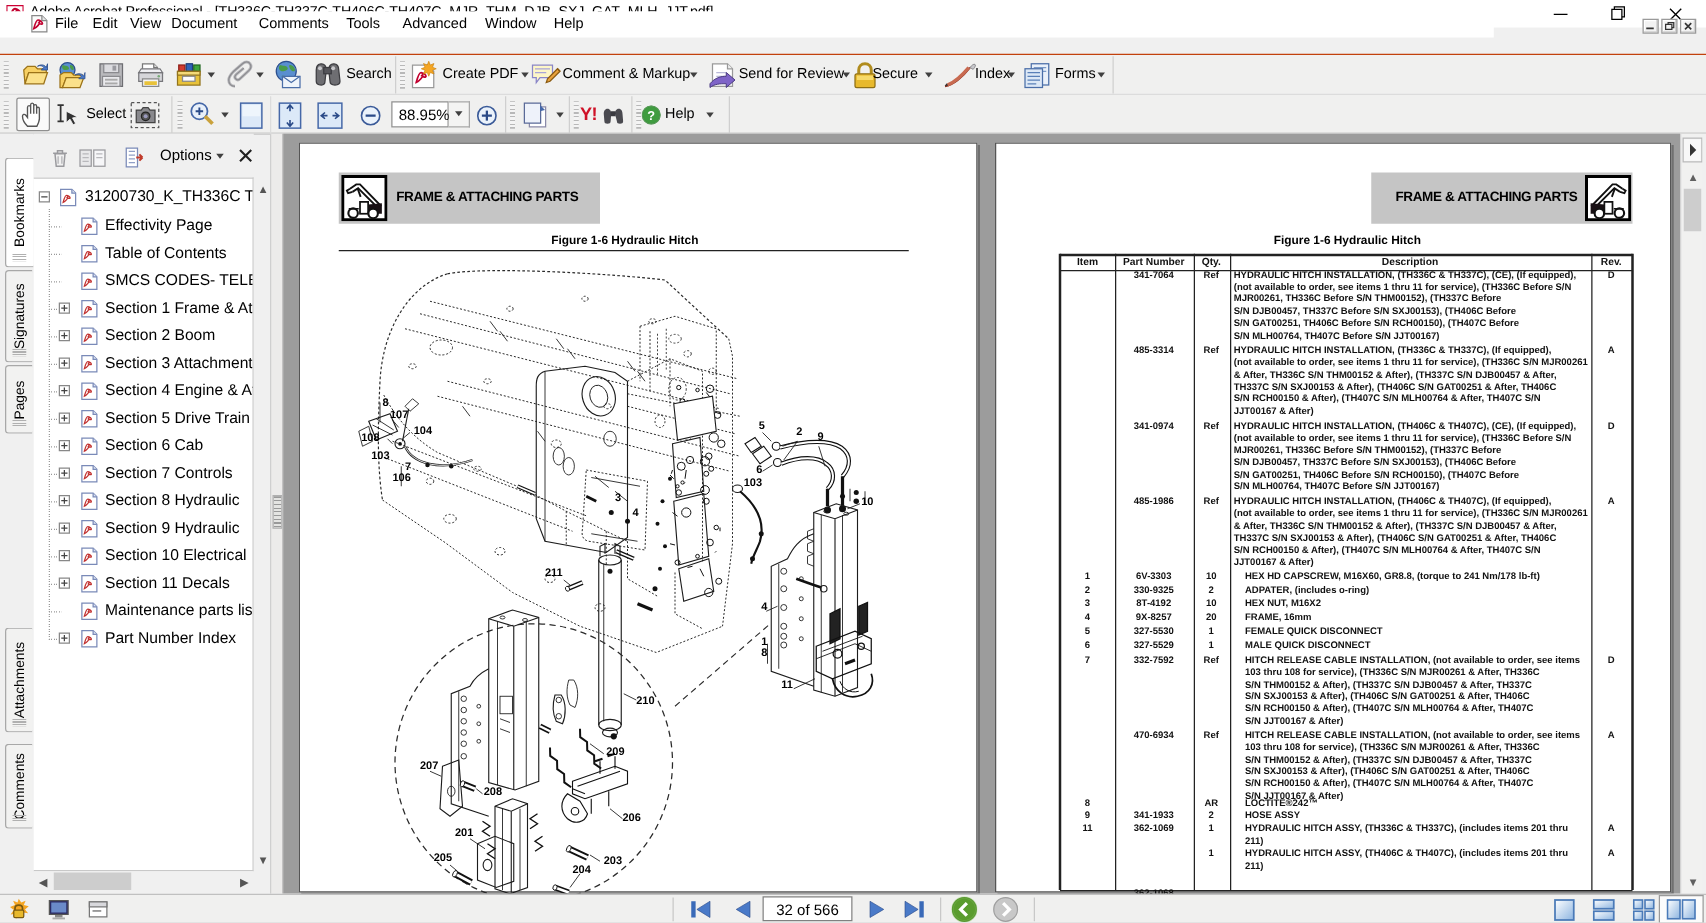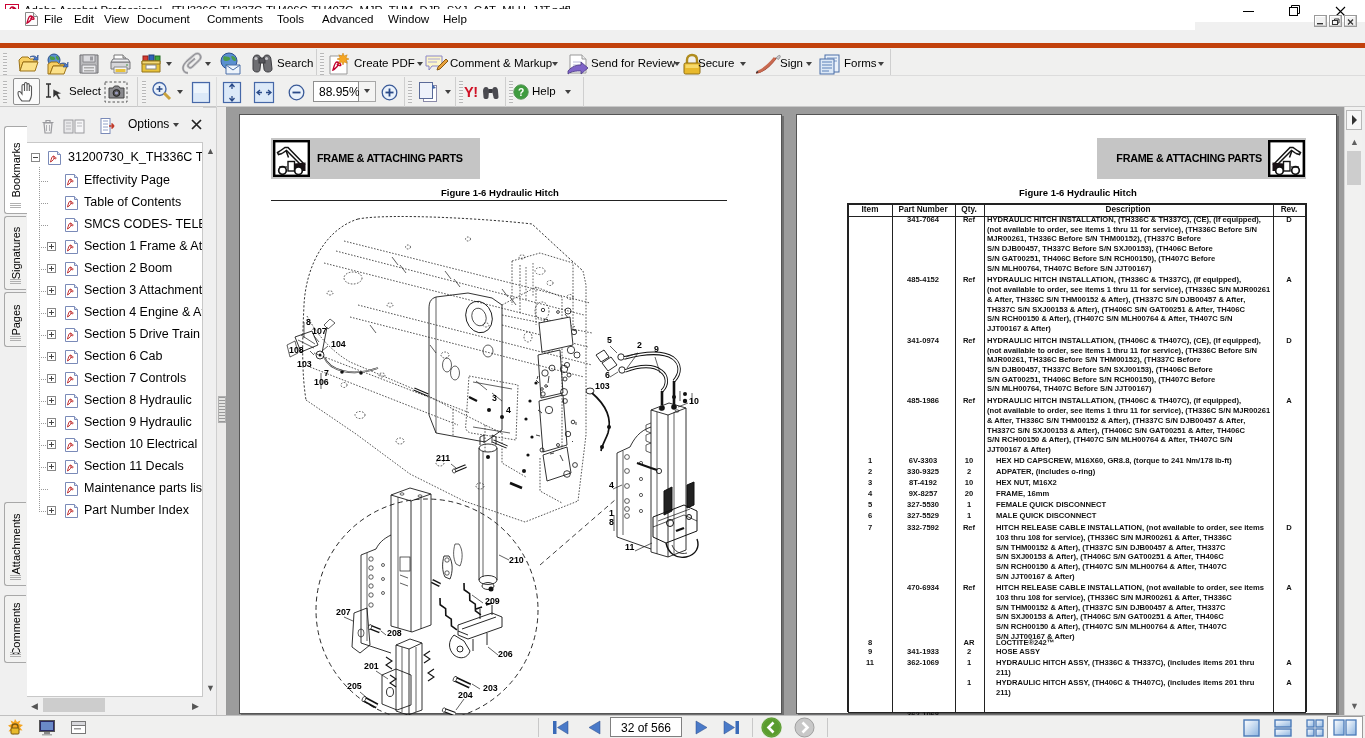--- a/index.html
+++ b/index.html
@@ -6,21 +6,21 @@
 #app{position:absolute;left:0;top:0;width:1365px;height:738px;background:#f0f0f0;overflow:hidden}
 .abs{position:absolute}
 
 #titlebar{left:0;top:0;width:1365px;height:22px;background:#fff}
 #title-txt{left:24px;top:4px;font-size:11.4px;letter-spacing:-0.1px;color:#000;white-space:nowrap}
 .wbtn{top:0;width:46px;height:22px;text-align:center;color:#000}
 
 #menubar{left:0;top:9px;width:1195px;height:21px;background:#fff;font-size:11.6px;color:#000}
 .mi{position:absolute;top:3px}
 
-#tb1{left:0;top:43px;width:1365px;height:32px;background:#f0f0ef;border-top:5px solid #c2410c}
+#tb1{left:0;top:43px;width:1365px;height:32px;background:#f0f0ef;border-top:1px solid #c2410c}
 #tb2{left:0;top:75px;width:1365px;height:32px;background:#f0f0ef;border-top:1px solid #dcdcdc;border-bottom:1px solid #c8c8c8}
 .grip{width:4px;height:22px;top:5px;background-image:repeating-linear-gradient(to bottom,#b8b8b8 0 1px,#f4f4f4 1px 3px)}
 .vsep{width:1px;background:#cfcfcf;top:1px;height:30px}
 .tbtxt{font-size:11.5px;color:#000;top:9px;white-space:nowrap}
 .darr{width:0;height:0;border-left:3.5px solid transparent;border-right:3.5px solid transparent;border-top:4px solid #404040;top:14px}
 
 #tabstrip{left:0;top:107px;width:27px;height:608px;background:#f0f0f0}
 .vtab{left:4px;width:22px;background:#f2f2f1;border:1px solid #a8a8a8;border-right:none;border-radius:3px 0 0 3px}
 .vtab.sel{background:#fff;width:23px}
 .vtab span{position:absolute;left:50%;top:50%;transform:translate(-50%,-50%) rotate(-90deg);font-size:11px;color:#000;white-space:nowrap}
@@ -185,21 +185,21 @@
         <rect x="4.5" y="12.5" width="13" height="3.5" fill="#f6d96a"></rect>
       </svg>
  <div class="abs tbtxt" style="left:698px">Secure</div>
  <div class="abs darr" style="left:740px"></div>
  <svg class="abs" style="left:753px;top:5px" width="28" height="23" viewBox="0 0 28 23">
         <path d="M3 20c6-1 14-7 20-15" stroke="#8c2f20" stroke-width="1.6" fill="none"></path>
         <path d="M23 5c1.5-2 3-3 4-2.5.8.5.3 2-1.5 4z" fill="#c8c8cc" stroke="#77777b" stroke-width=".6"></path>
         <path d="M5 19c5-2 12-8 17-14" stroke="#c86a50" stroke-width="2.8" fill="none"></path>
         <path d="M3 20l2.5-.8L4 17.5z" fill="#333"></path>
       </svg>
- <div class="abs tbtxt" style="left:780px">Sign</div>
+ <div class="abs tbtxt" style="left:780px">Index</div>
  <div class="abs darr" style="left:806px"></div>
  <svg class="abs" style="left:817px;top:4px" width="25" height="25" viewBox="0 0 25 25">
         <rect x="8" y="3" width="14" height="17" fill="#eaf1fa" stroke="#4a6ea8"></rect>
         <path d="M10 6h10M10 9h10M10 12h7" stroke="#7a9ac8"></path>
         <rect x="3" y="7" width="14" height="15" fill="#dce8f6" stroke="#4a6ea8"></rect>
         <path d="M5 10h10M5 13h10M5 16h10M5 19h7" stroke="#5a80b8"></path>
       </svg>
  <div class="abs tbtxt" style="left:844px">Forms</div>
  <div class="abs darr" style="left:878px"></div>
 
@@ -872,21 +872,21 @@
 
 <div class="tcell" style="left:73px;top:90px;font-size:8.2px;transform:translateX(-50%)">Item</div>
 <div class="tcell" style="left:126px;top:90px;font-size:8.2px;transform:translateX(-50%)">Part Number</div>
 <div class="tcell" style="left:172px;top:90px;font-size:8.2px;transform:translateX(-50%)">Qty.</div>
 <div class="tcell" style="left:331px;top:90px;font-size:8.2px;transform:translateX(-50%)">Description</div>
 <div class="tcell" style="left:492px;top:90px;font-size:8.2px;transform:translateX(-50%)">Rev.</div>
 <div class="tcell" style="left:126px;top:100.0px;transform:translateX(-50%)">341-7064</div>
 <div class="tcell" style="left:172px;top:100.0px;transform:translateX(-50%)">Ref</div>
 <div class="tcell" style="left:492px;top:100.0px;transform:translateX(-50%)">D</div>
 <div class="tcell" style="left:190px;top:100.0px;line-height:9.7px">HYDRAULIC HITCH INSTALLATION, (TH336C &amp; TH337C), (CE), (If equipped),<br>(not available to order, see items 1 thru 11 for service), (TH336C Before S/N<br>MJR00261, TH336C Before S/N THM00152), (TH337C Before<br>S/N DJB00457, TH337C Before S/N SXJ00153), (TH406C Before<br>S/N GAT00251, TH406C Before S/N RCH00150), (TH407C Before<br>S/N MLH00764, TH407C Before S/N JJT00167)</div>
-<div class="tcell" style="left:126px;top:160.4px;transform:translateX(-50%)">485-4152</div>
+<div class="tcell" style="left:126px;top:160.4px;transform:translateX(-50%)">485-3314</div>
 <div class="tcell" style="left:172px;top:160.4px;transform:translateX(-50%)">Ref</div>
 <div class="tcell" style="left:492px;top:160.4px;transform:translateX(-50%)">A</div>
 <div class="tcell" style="left:190px;top:160.4px;line-height:9.7px">HYDRAULIC HITCH INSTALLATION, (TH336C &amp; TH337C), (If equipped),<br>(not available to order, see items 1 thru 11 for service), (TH336C S/N MJR00261<br>&amp; After, TH336C S/N THM00152 &amp; After), (TH337C S/N DJB00457 &amp; After,<br>TH337C S/N SXJ00153 &amp; After), (TH406C S/N GAT00251 &amp; After, TH406C<br>S/N RCH00150 &amp; After), (TH407C S/N MLH00764 &amp; After, TH407C S/N<br>JJT00167 &amp; After)</div>
 <div class="tcell" style="left:126px;top:220.9px;transform:translateX(-50%)">341-0974</div>
 <div class="tcell" style="left:172px;top:220.9px;transform:translateX(-50%)">Ref</div>
 <div class="tcell" style="left:492px;top:220.9px;transform:translateX(-50%)">D</div>
 <div class="tcell" style="left:190px;top:220.9px;line-height:9.7px">HYDRAULIC HITCH INSTALLATION, (TH406C &amp; TH407C), (CE), (If equipped),<br>(not available to order, see items 1 thru 11 for service), (TH336C Before S/N<br>MJR00261, TH336C Before S/N THM00152), (TH337C Before<br>S/N DJB00457, TH337C Before S/N SXJ00153), (TH406C Before<br>S/N GAT00251, TH406C Before S/N RCH00150), (TH407C Before<br>S/N MLH00764, TH407C Before S/N JJT00167)</div>
 <div class="tcell" style="left:126px;top:281.4px;transform:translateX(-50%)">485-1986</div>
 <div class="tcell" style="left:172px;top:281.4px;transform:translateX(-50%)">Ref</div>
 <div class="tcell" style="left:492px;top:281.4px;transform:translateX(-50%)">A</div>

